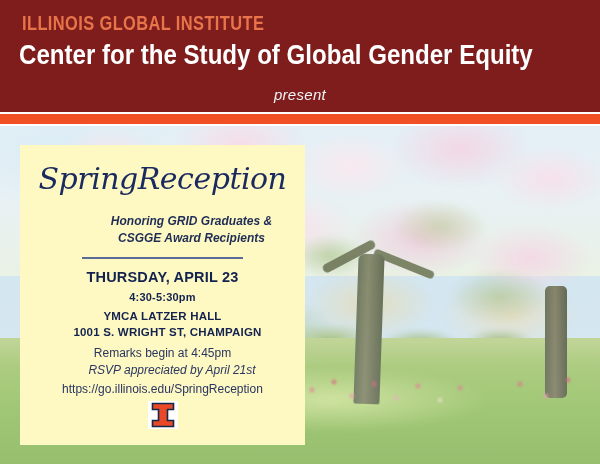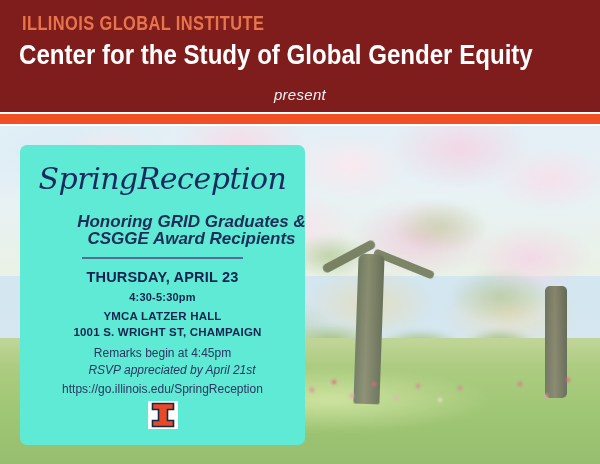--- a/index.html
+++ b/index.html
@@ -225,42 +225,41 @@
     left: 0; top: 0; width: 600px; height: 338px;
     background: linear-gradient(180deg, rgba(255,255,255,0.30) 0%, rgba(255,255,255,0.10) 40%, rgba(255,255,255,0.18) 100%);
   }
 
   
   .card {
     position: absolute;
     left: 20px; top: 145px;
     width: 285px;
     height: 300px;
-    background: #5eead4;
+    background: #fef9c3;
     box-shadow: 0 0 0 0 rgba(0,0,0,0);
-    border-radius: 7px;
   }
   .script-title {
     position: absolute;
     left: 0; top: 16px;
     width: 285px;
     text-align: center;
     font-family: "DejaVu Serif", serif;
     font-style: italic;
     font-size: 30px;
     color: #1B2A5E;
     letter-spacing: -0.5px;
     white-space: nowrap;
   }
   .honoring {
     position: absolute;
     left: 0; top: 68px;
     width: 343px;
     text-align: center;
-    font-size: 17px;
+    font-size: 12px;
     font-style: italic;
     font-weight: bold;
     color: #1F2D56;
     line-height: 17px;
   }
   .honoring div { white-space: nowrap; }
   .divider {
     position: absolute;
     left: 62px; top: 112px;
     width: 161px; height: 2px;

